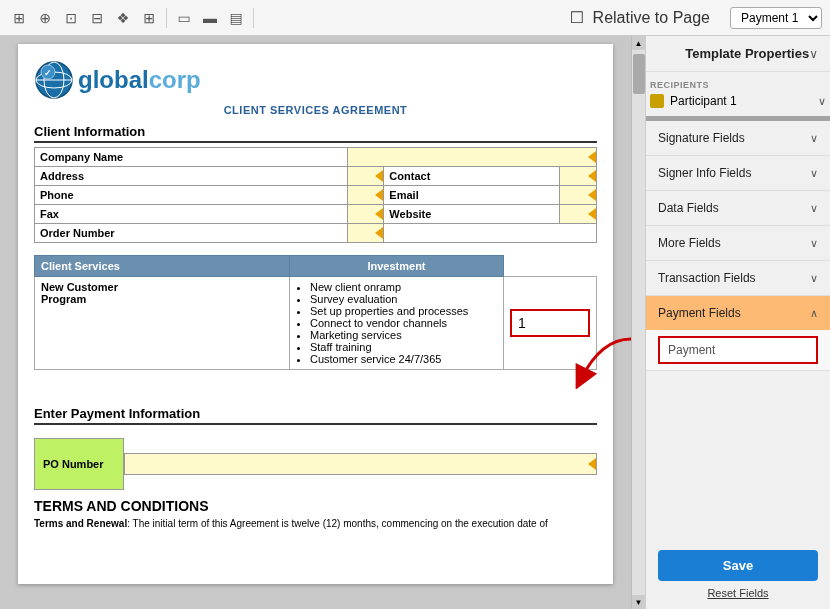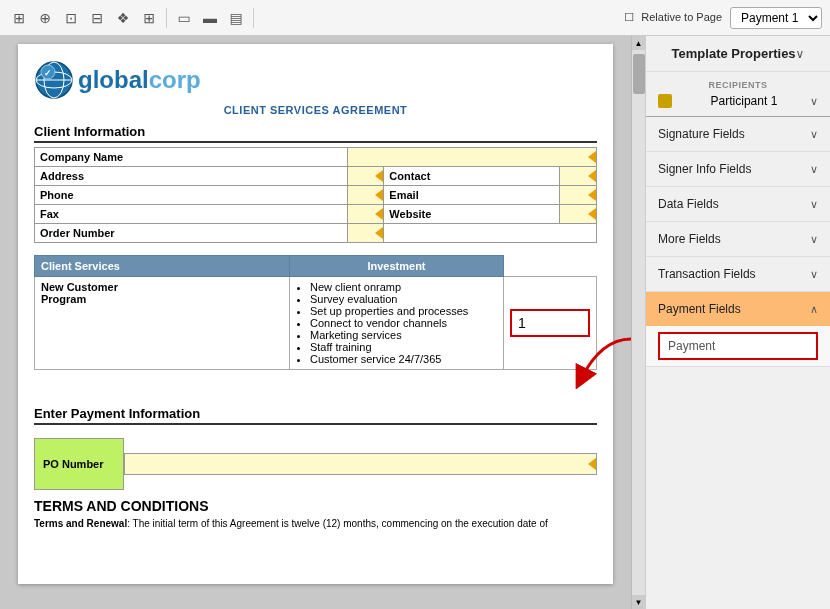--- a/index.html
+++ b/index.html
@@ -38,23 +38,23 @@
       font-size: 14px;
     }
     .toolbar-separator {
       width: 1px;
       height: 20px;
       background: #ccc;
       margin: 0 2px;
     }
     .toolbar-spacer { flex: 1; }
     .relative-label {
-      font-size: 11px;
+      font-size: 16px;
       color: #333;
-      margin-right: 4px;
+      margin-right: 16px;
     }
     .page-dropdown {
       border: 1px solid #aaa;
       border-radius: 3px;
       padding: 2px 6px;
       font-size: 12px;
       background: white;
       cursor: pointer;
       min-width: 90px;
     }
@@ -280,37 +280,36 @@
       flex-direction: column;
       flex-shrink: 0;
       overflow-y: auto;
     }
 
     .panel-header {
       background: #f0f0f0;
       padding: 10px 12px;
       display: flex;
       align-items: center;
-      justify-content: center;
+      justify-content: flex-end;
       border-bottom: 1px solid #ddd;
     }
     .panel-header-title {
       font-size: 13px;
       font-weight: bold;
       color: #222;
     }
     .panel-chevron {
       font-size: 12px;
       color: #555;
     }
 
     .recipients-section {
-      padding: 8px 12px;
-      border-bottom: 1px solid #a3a3a3;
-      text-align: center;
+      padding: 8px 4px;
+      border-bottom: 5px solid #a3a3a3;
     }
     .recipients-label {
       font-size: 9px;
       font-weight: bold;
       color: #888;
       letter-spacing: 0.5px;
       margin-bottom: 4px;
     }
     .recipient-row {
       display: flex;
@@ -621,15 +620,19 @@
     </div>
 
     <div class="payment-fields-section">
       <div class="payment-fields-header">
         <span class="field-section-title">Payment Fields</span>
         <span class="field-section-chevron">∧</span>
       </div>
       <div class="payment-field-item">Payment</div>
     </div>
 
+    <div class="save-section">
+      <button class="save-btn">Save</button>
+      <button class="reset-link">Reset Fields</button>
+    </div>
 
   </div>
 </div>
 
 </body></html>

